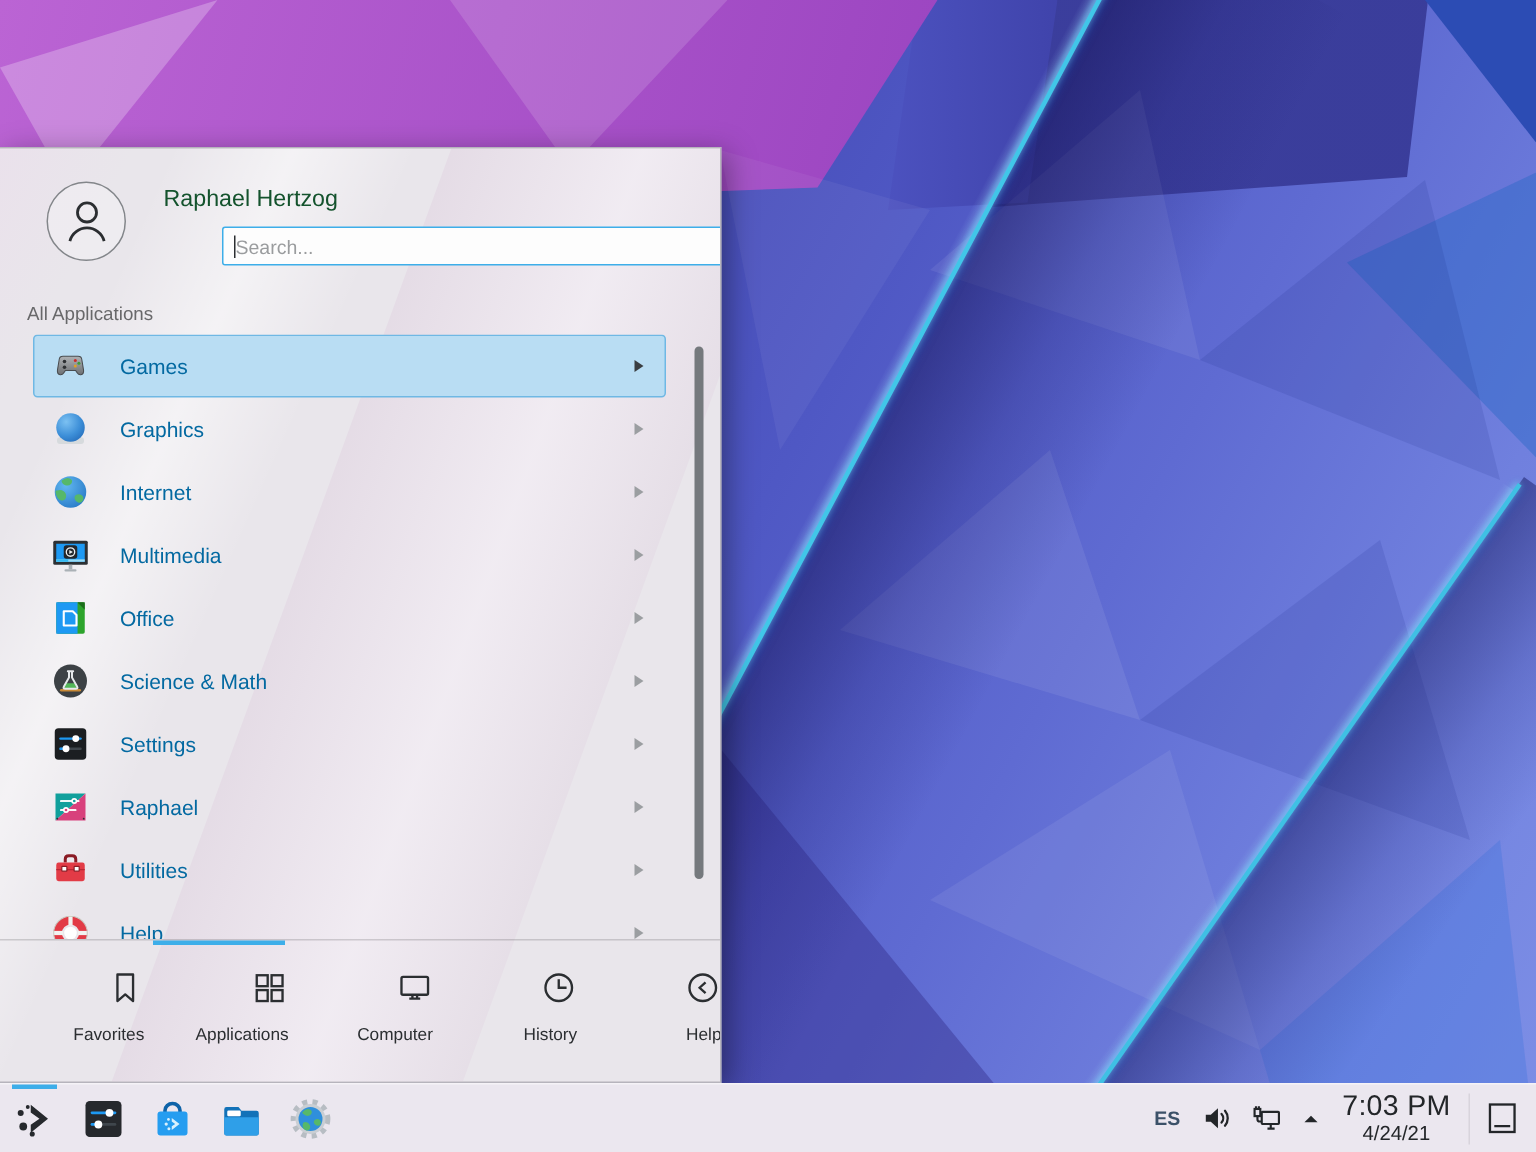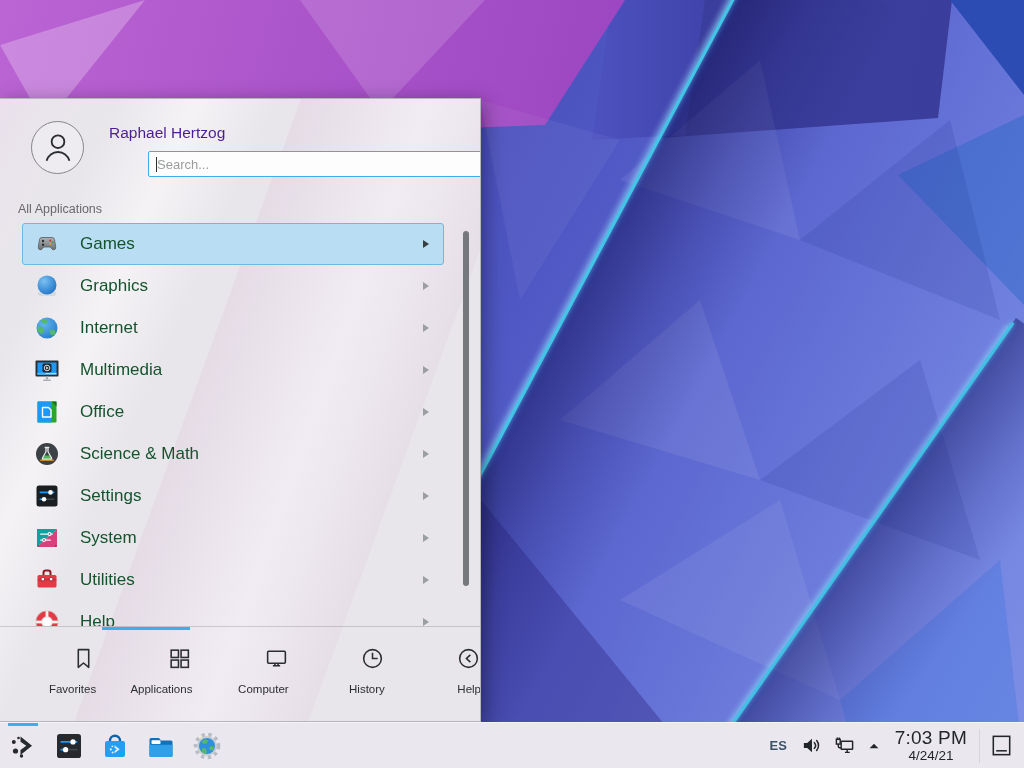--- a/index.html
+++ b/index.html
@@ -53,38 +53,38 @@
   .s2{left:330px;top:-80px;width:220px;height:900px;transform:rotate(20deg);transform-origin:0 0;
       background:linear-gradient(to right,rgba(216,190,214,.25),rgba(247,240,248,.55) 55%,rgba(216,190,214,.18));}
   .s3{left:20px;top:-60px;width:90px;height:900px;transform:rotate(28deg);transform-origin:0 0;
       background:linear-gradient(to right,rgba(236,214,236,.35),rgba(255,255,255,0));}
 
   .ko-header{position:absolute;left:31px;top:22px;display:flex;}
   .avatar{width:53px;height:53px;border:1px solid #83868a;border-radius:50%;box-sizing:border-box;
     display:flex;align-items:center;justify-content:center;background:rgba(255,255,255,.25);}
   .avatar svg{width:44px;height:44px;}
   .head-right{margin-left:24px;padding-top:1px;}
-  .user-name{font-size:15.5px;color:#4c1d95;margin:2px 0 9px 1px;}
+  .user-name{font-size:15.5px;color:#14532d;margin:2px 0 9px 1px;}
   .search{position:relative;width:340px;height:26px;background:#fdfdfd;border:1px solid #3daee9;
     border-radius:2px;box-sizing:border-box;margin-left:40px;}
   .search input{position:absolute;inset:0;border:none;outline:none;background:transparent;
     font-family:inherit;font-size:13px;color:#232629;padding:0 8px;}
   .search input::placeholder{color:#9a9c9e;opacity:1;}
   .search .caret{position:absolute;left:7px;top:5px;width:1px;height:15px;background:#2b2e31;}
 
   .section-label{position:absolute;left:18px;top:103px;font-size:12.5px;color:#68686a;}
 
   .list-wrap{position:absolute;left:0;top:124px;width:481px;height:403px;overflow:hidden;}
   #category-list{list-style:none;margin:0;padding:0;}
   .cat-row{height:40px;margin:0 37px 0 22px;display:flex;align-items:center;
     border:1px solid transparent;border-radius:3px;}
   .cat-row.selected{background:#b9ddf3;border-color:#6fb8e4;}
   .cat-icon{width:28px;height:28px;margin:0 19px 0 10px;flex:none;display:flex;}
   .cat-icon svg{width:28px;height:28px;}
-  .cat-label{font-size:17px;color:#14532d;}
+  .cat-label{font-size:14px;color:#0369a1;}
   .row-arrow{margin-left:auto;margin-right:14px;width:0;height:0;
     border-top:4.5px solid transparent;border-bottom:4.5px solid transparent;border-left:6px solid #9b9ea1;}
   .cat-row.selected .row-arrow{border-left-color:#3a3e41;}
   .scrollbar{position:absolute;right:12px;top:8px;width:6px;height:355px;border-radius:3px;background:#75797d;}
 
   .tab-sep{position:absolute;left:0;top:527px;width:481px;height:1px;background:rgba(0,0,0,.15);}
   .tabbar{position:absolute;left:0;top:528px;width:481px;height:96px;display:flex;}
   .active-indicator{position:absolute;left:102px;top:0;width:88px;height:3px;background:#3daee9;}
   .tab{flex:1 1 0;display:flex;flex-direction:column;align-items:flex-end;padding-top:19px;cursor:default;}
   .tab-icon svg{width:25px;height:25px;}
@@ -279,21 +279,21 @@
                 <rect x="7" y="9.4" width="13" height="1.3" rx=".6" fill="#fff" opacity=".92"></rect>
                 <circle cx="16.5" cy="10" r="2" fill="#fff"></circle>
                 <circle cx="16.5" cy="10" r=".9" fill="#11a09c"></circle>
                 <rect x="7" y="15.4" width="11" height="1.3" rx=".6" fill="#fff" opacity=".92"></rect>
                 <circle cx="11" cy="16" r="2" fill="#fff"></circle>
                 <circle cx="11" cy="16" r=".9" fill="#d8417c"></circle>
                 <circle cx="5.2" cy="21.8" r=".6" fill="#2b2e31"></circle>
                 <circle cx="22.8" cy="21.8" r=".6" fill="#2b2e31"></circle>
               </svg>
             </span>
-            <span class="cat-label">System</span>
+            <span class="cat-label">Raphael</span>
             <span class="row-arrow"></span>
           </li>
           <li class="cat-row">
             <span class="cat-icon">
               <svg viewBox="0 0 28 28">
                 <path d="M10.5 9V6.8q0-2.3 2.3-2.3h2.4q2.3 0 2.3 2.3V9" fill="none" stroke="#8a1b24" stroke-width="2"></path>
                 <rect x="4.5" y="9" width="19" height="12.5" rx="1.6" fill="#e23b46"></rect>
                 <path d="M4.5 13.8h19" stroke="#b92733" stroke-width=".8"></path>
                 <rect x="8.2" y="11.6" width="3.4" height="3.2" rx=".5" fill="#fff" stroke="#8a1b24" stroke-width=".8"></rect>
                 <rect x="16.4" y="11.6" width="3.4" height="3.2" rx=".5" fill="#fff" stroke="#8a1b24" stroke-width=".8"></rect>

